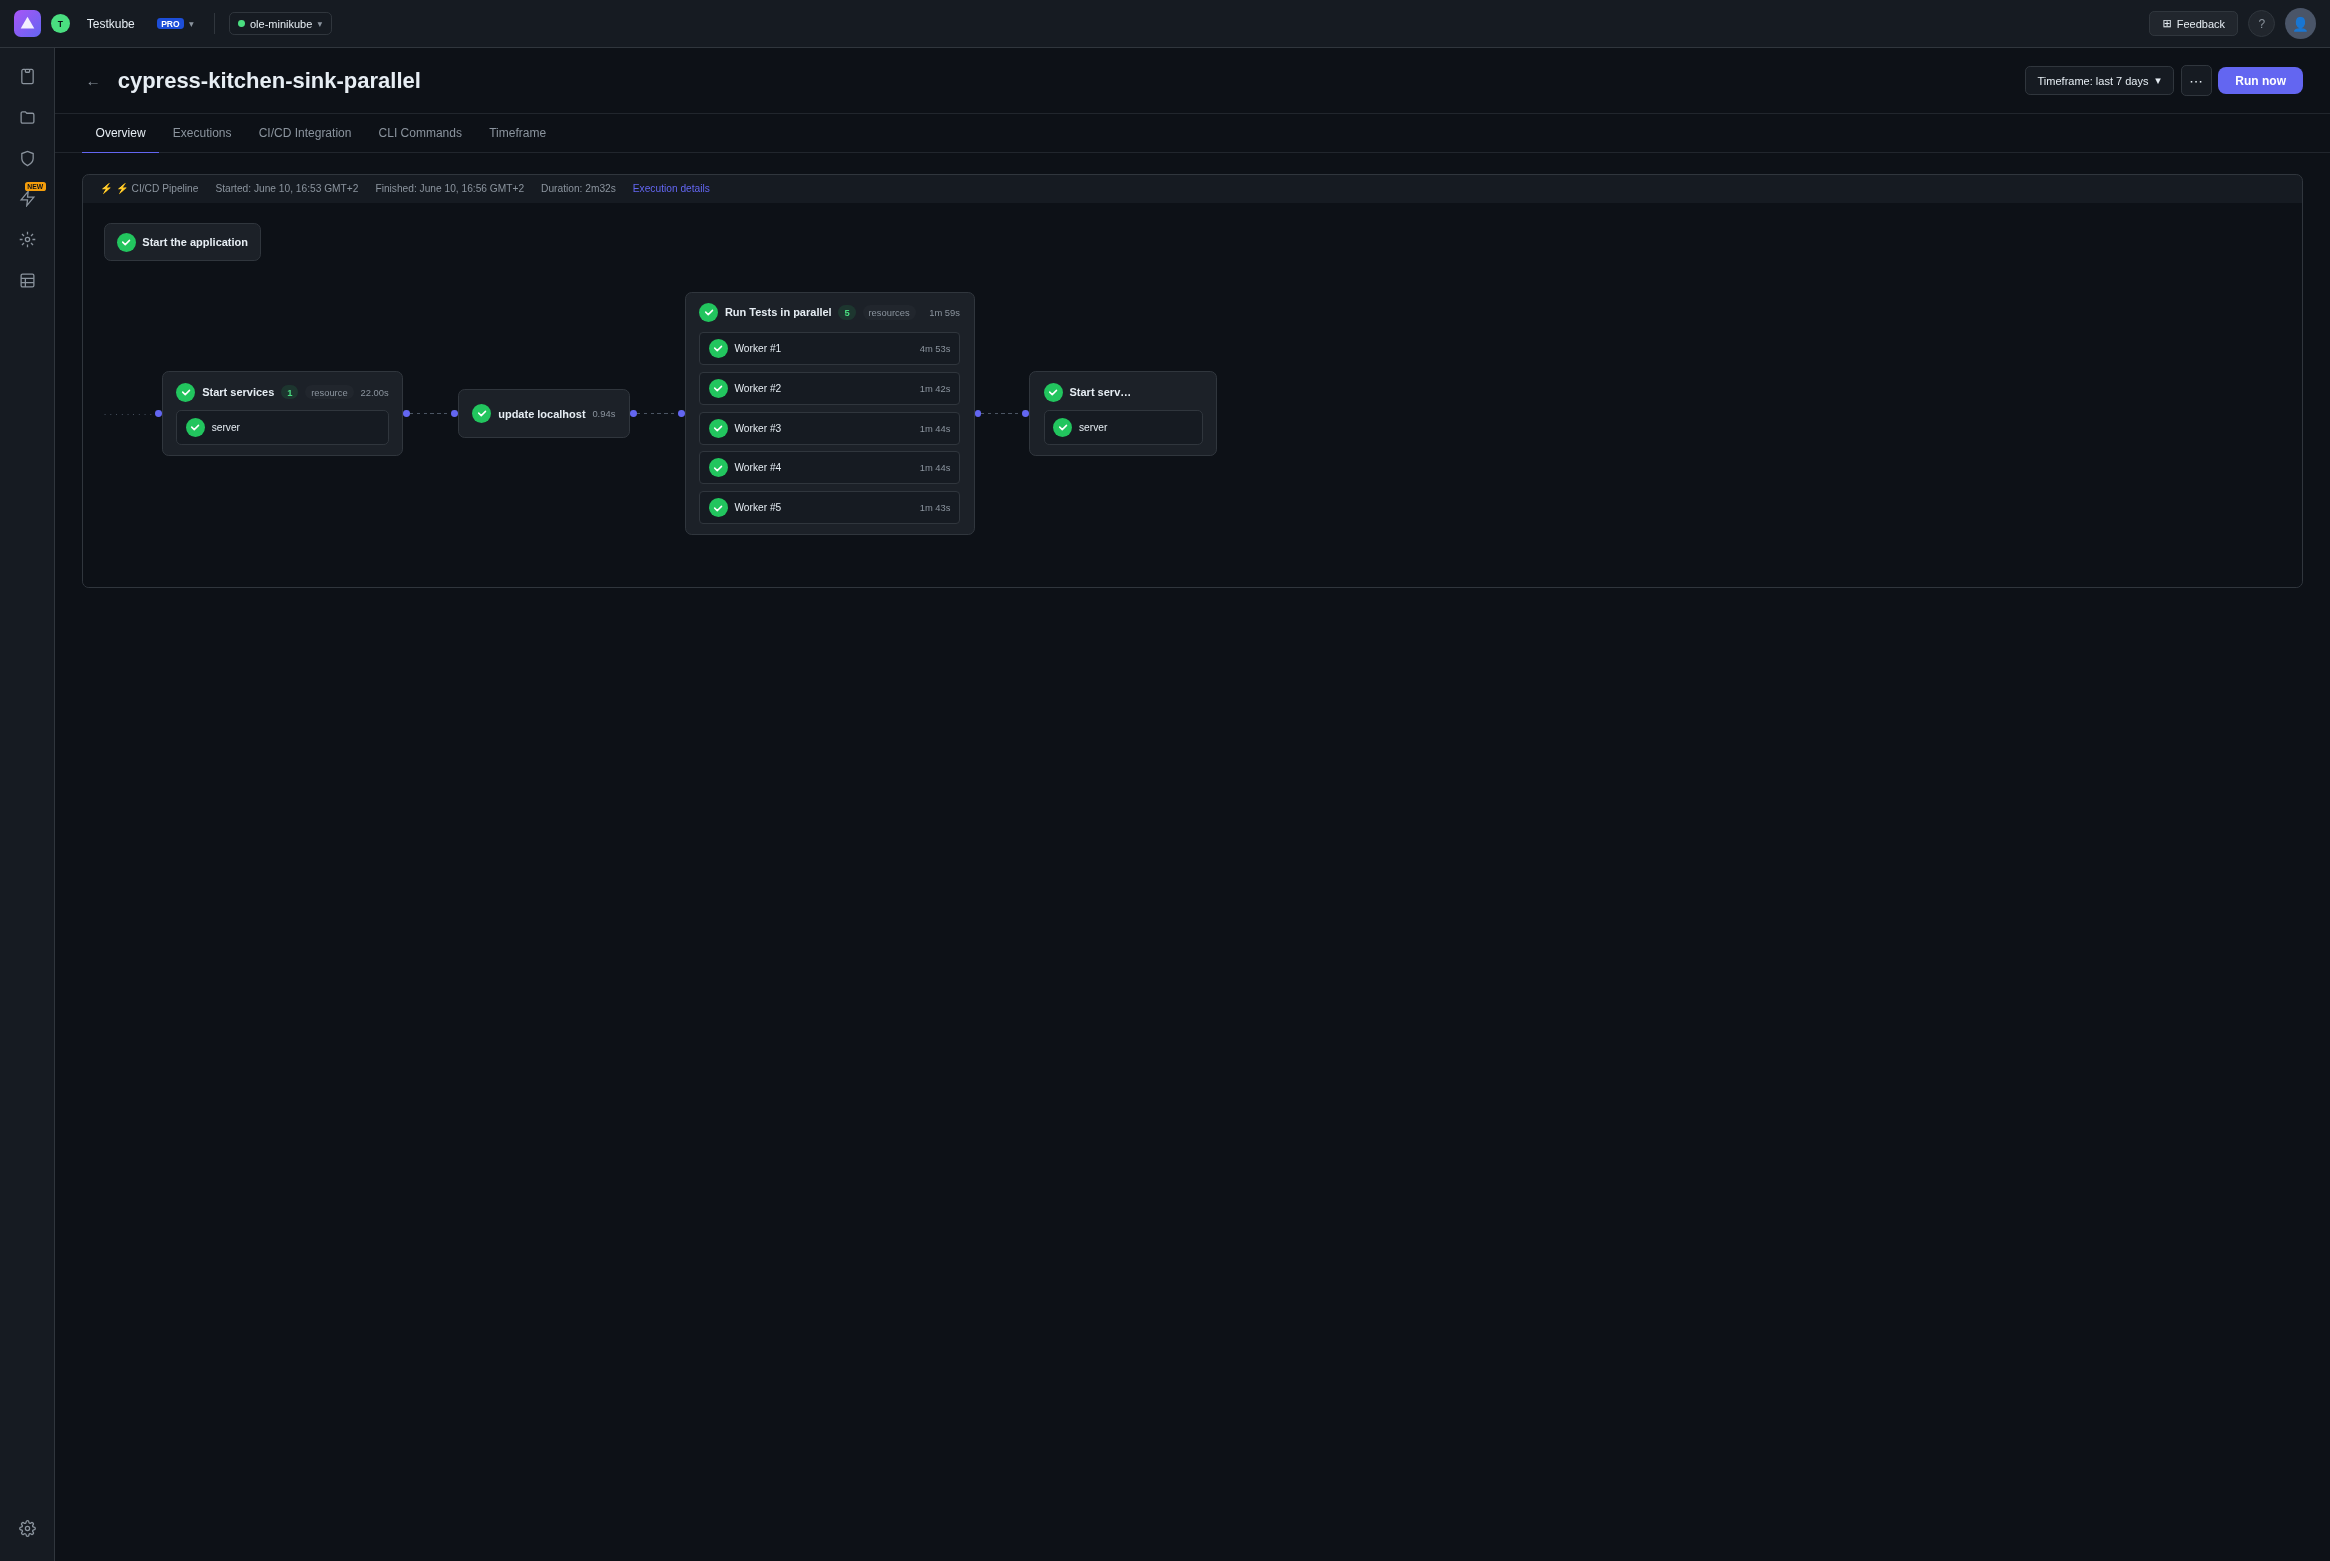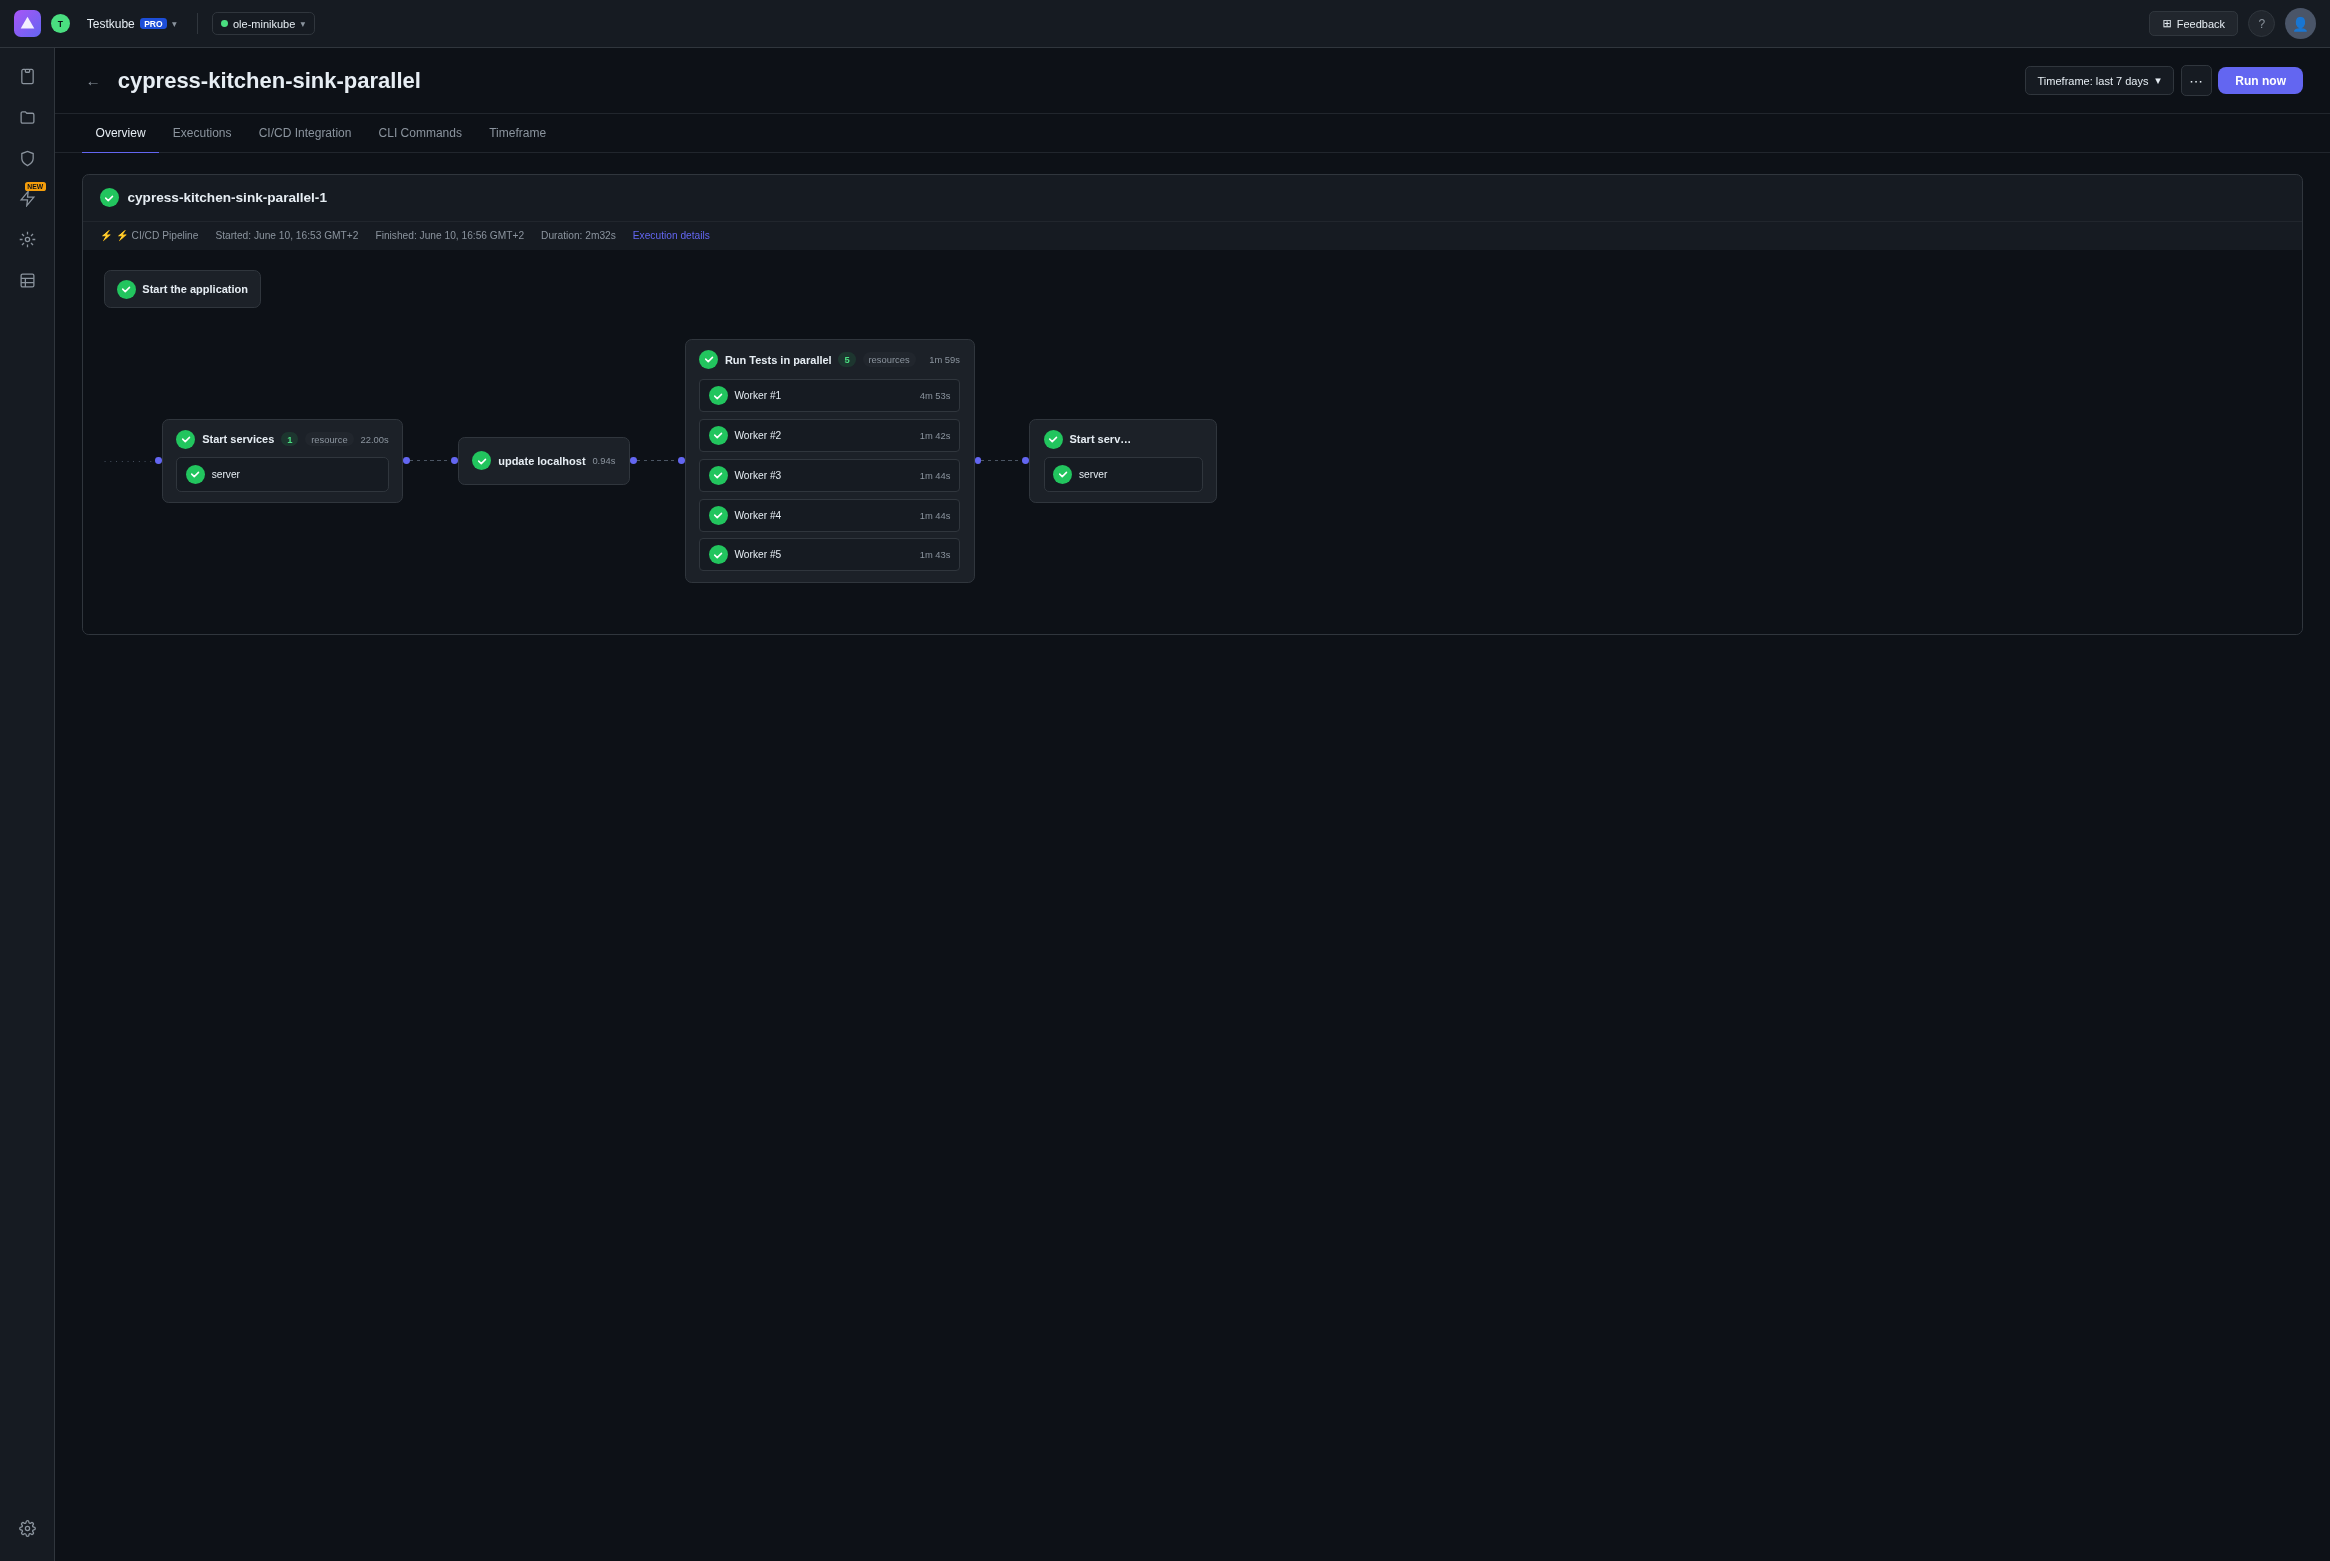--- a/index.html
+++ b/index.html
@@ -39,21 +39,21 @@
       cursor: pointer; font-size: 12px; padding: 3.4px 6.8px;
       border-radius: 5.1px;
     }
     .workspace-avatar {
       width: 19px; height: 19px; border-radius: 50%;
       background: #4ade80; display: flex; align-items: center;
       justify-content: center; font-size: 8.5px; font-weight: 700; color: #0d1117;
     }
     .badge-pro {
       background: #1d4ed8; color: white; font-size: 8.5px;
-      font-weight: 700; padding: 0.9px 4.3px; border-radius: 3.4px;
+      font-weight: 700; padding: 0.9px 4.3px; border-radius: 3.4px; margin-left: 17px;
     }
     .chevron-down { color: #8b949e; font-size: 9.4px; }
     .separator { width: 0.9px; height: 20.5px; background: #30363d; margin: 0 3.4px; }
     .env-btn {
       display: flex; align-items: center; gap: 5.1px;
       background: #161b22; border: 0.9px solid #30363d;
       color: #e6edf3; cursor: pointer; font-size: 11px;
       padding: 4.3px 8.5px; border-radius: 5.1px;
     }
     .env-dot { width: 6.8px; height: 6.8px; border-radius: 50%; background: #4ade80; }
@@ -453,28 +453,20 @@
         <span>CLI Commands</span>
       </div>
       <div class="tab">
         <span>Timeframe</span>
       </div>
     </div>
 
     <div class="execution-content">
       <div class="execution-card">
 
-        <div class="execution-header">
-          <div class="status-icon-green">
-            <svg width="10.2" height="10.2" viewBox="0 0 12 12" fill="none">
-              <path d="M2 6l3 3 5-5" stroke="white" stroke-width="1.8" stroke-linecap="round" stroke-linejoin="round"></path>
-            </svg>
-          </div>
-          <span class="execution-title">cypress-kitchen-sink-parallel-1</span>
-        </div>
 
         <div class="execution-meta">
           <span class="meta-item">
             <span>⚡</span>
             <span>⚡ CI/CD Pipeline</span>
           </span>
           <span class="meta-item">Started: June 10, 16:53 GMT+2</span>
           <span class="meta-item">Finished: June 10, 16:56 GMT+2</span>
           <span class="meta-item">Duration: 2m32s</span>
           <span class="meta-item">

